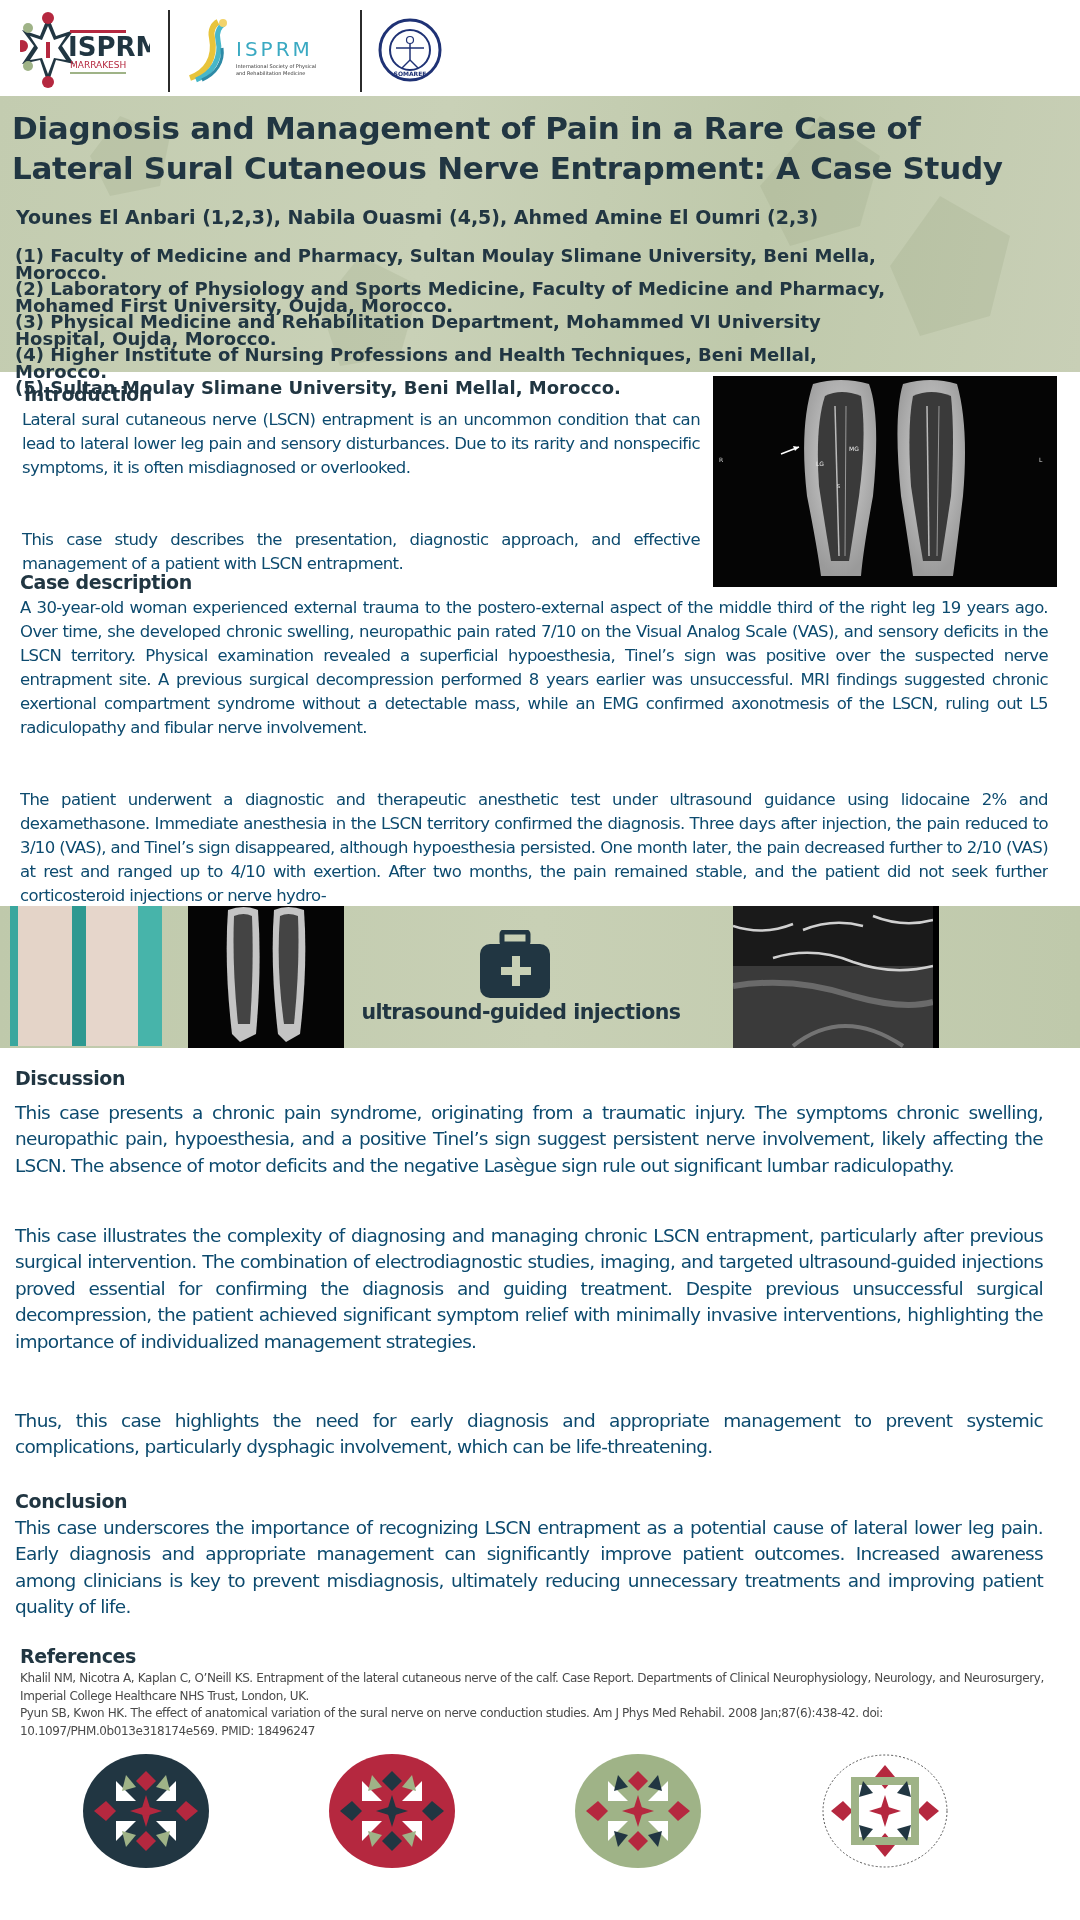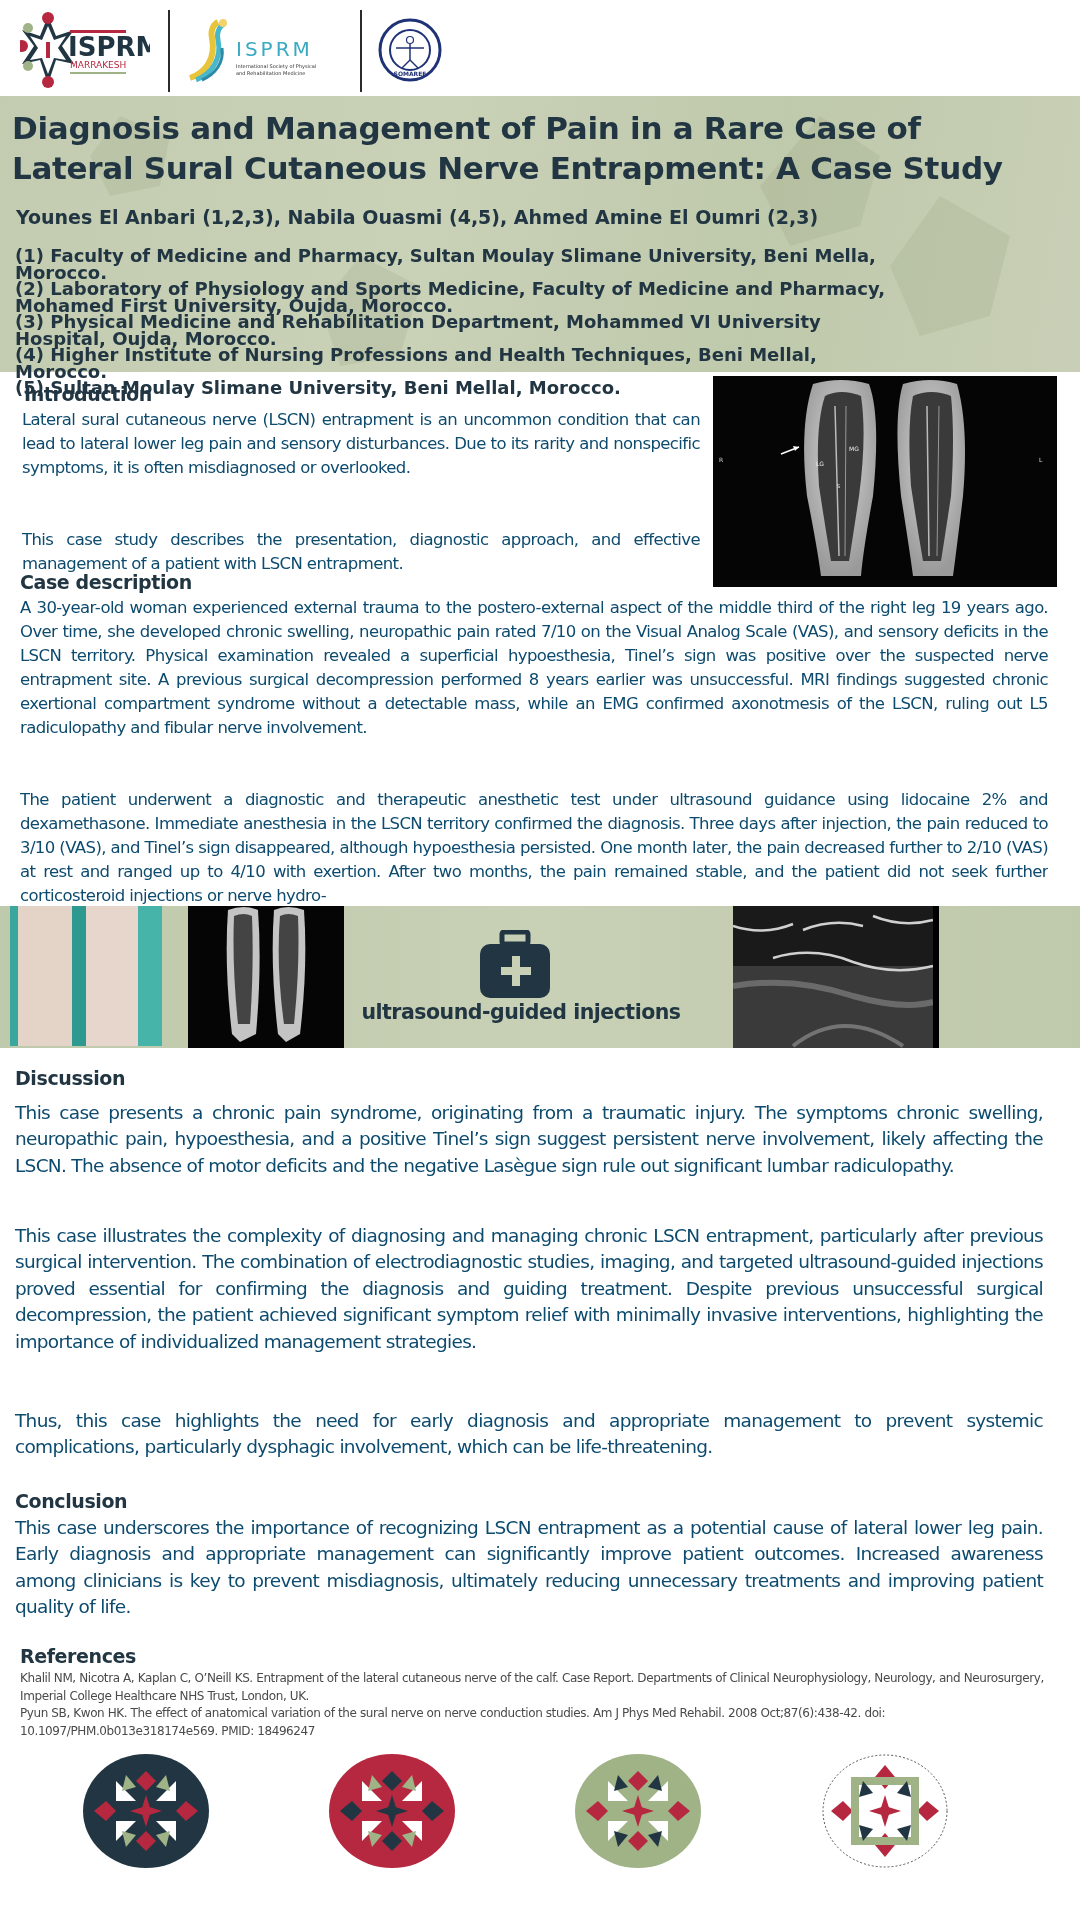--- a/index.html
+++ b/index.html
@@ -202,21 +202,21 @@
 <div class="body-text disc-text disc-p1">This case presents a chronic pain syndrome, originating from a traumatic injury. The symptoms chronic swelling, neuropathic pain, hypoesthesia, and a positive Tinel’s sign suggest persistent nerve involvement, likely affecting the LSCN. The absence of motor deficits and the negative Lasègue sign rule out significant lumbar radiculopathy.</div>
 <div class="body-text disc-text disc-p2">This case illustrates the complexity of diagnosing and managing chronic LSCN entrapment, particularly after previous surgical intervention. The combination of electrodiagnostic studies, imaging, and targeted ultrasound-guided injections proved essential for confirming the diagnosis and guiding treatment. Despite previous unsuccessful surgical decompression, the patient achieved significant symptom relief with minimally invasive interventions, highlighting the importance of individualized management strategies.</div>
 <div class="body-text disc-text disc-p3">Thus, this case highlights the need for early diagnosis and appropriate management to prevent systemic complications, particularly dysphagic involvement, which can be life-threatening.</div>
 
 <div class="h2 conc-h">Conclusion</div>
 <div class="body-text disc-text conc-p">This case underscores the importance of recognizing LSCN entrapment as a potential cause of lateral lower leg pain. Early diagnosis and appropriate management can significantly improve patient outcomes. Increased awareness among clinicians is key to prevent misdiagnosis, ultimately reducing unnecessary treatments and improving patient quality of life.</div>
 
 <div class="h2 ref-h">References</div>
 <div class="refs">
   <div>Khalil NM, Nicotra A, Kaplan C, O’Neill KS. Entrapment of the lateral cutaneous nerve of the calf. Case Report. Departments of Clinical Neurophysiology, Neurology, and Neurosurgery, Imperial College Healthcare NHS Trust, London, UK.</div>
-  <div>Pyun SB, Kwon HK. The effect of anatomical variation of the sural nerve on nerve conduction studies. Am J Phys Med Rehabil. 2008 Oct;87(6):438-42. doi: 10.1097/PHM.0b013e318174e569. PMID: 18496247</div>
+  <div>Pyun SB, Kwon HK. The effect of anatomical variation of the sural nerve on nerve conduction studies. Am J Phys Med Rehabil. 2008 Jan;87(6):438-42. doi: 10.1097/PHM.0b013e318174e569. PMID: 18496247</div>
 </div>
 
 <svg class="rosette" style="left:81px" viewBox="0 0 130 118">
   <ellipse cx="65" cy="59" rx="63" ry="57" fill="#213642"></ellipse>
   <g transform="translate(65,59)">
     <polygon points="0,-40 10,-30 0,-20 -10,-30" fill="#b5283f"></polygon>
     <polygon points="0,40 10,30 0,20 -10,30" fill="#b5283f"></polygon>
     <polygon points="-52,0 -40,-10 -30,0 -40,10" fill="#b5283f"></polygon>
     <polygon points="52,0 40,-10 30,0 40,10" fill="#b5283f"></polygon>
     <polygon points="-30,-30 -10,-10 -30,-10" fill="#fff"></polygon>

